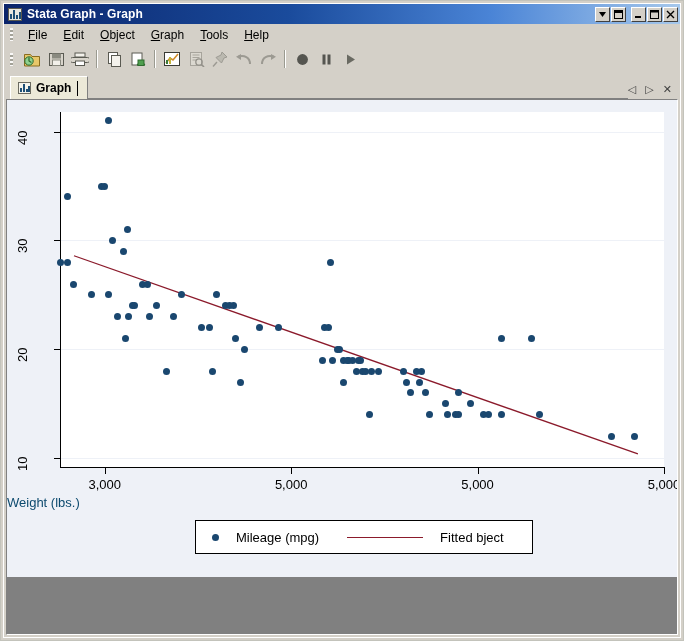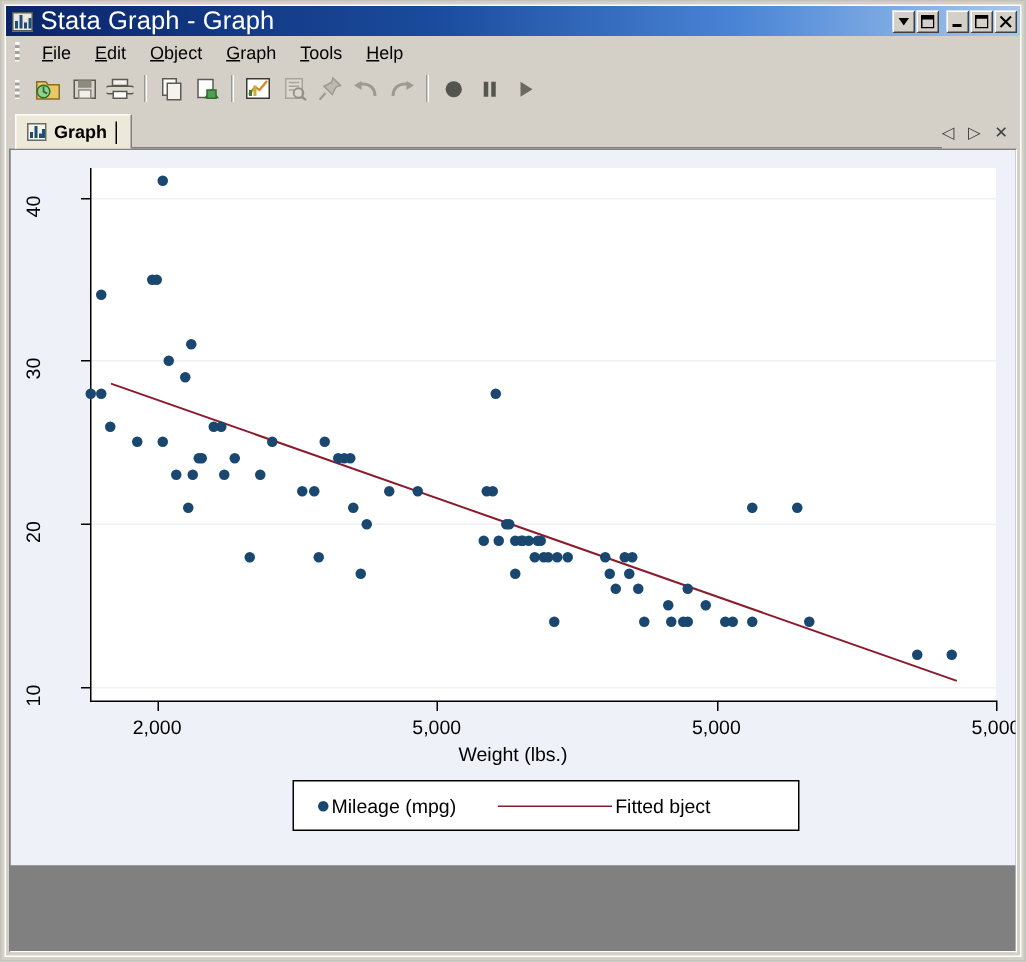--- a/index.html
+++ b/index.html
@@ -35,21 +35,21 @@
     width:14px;height:13px;margin-right:5px;flex:0 0 auto;
     background:#e8e8e0;border:1px solid #5a5a50;
     position:relative;box-sizing:border-box;
   }
   .title-icon i{position:absolute;bottom:1px;width:2px;background:#1d4f76;display:block;}
   .title-icon i:nth-child(1){left:1px;height:5px;}
   .title-icon i:nth-child(2){left:4px;height:9px;}
   .title-icon i:nth-child(3){left:7px;height:4px;}
   .title-icon i:nth-child(4){left:10px;height:7px;}
   .title-text{
-    color:#fff;font-size:17px;font-weight:normal;
+    color:#fff;font-size:12px;font-weight:bold;
     letter-spacing:.1px;white-space:nowrap;flex:1 1 auto;
   }
   .wbtns{display:flex;align-items:center;gap:1px;}
   .wbtn{
     width:15px;height:15px;
     background:#d4d0c8;
     border:1px solid #fff;border-right-color:#404040;border-bottom-color:#404040;
     box-sizing:border-box;position:relative;
     font-size:9px;color:#000;display:flex;align-items:center;justify-content:center;
     line-height:1;
@@ -134,37 +134,37 @@
   .axis-x{position:absolute;left:53px;top:367px;width:605px;height:1px;background:#000;}
   .tick-y{position:absolute;width:6px;height:1px;background:#000;left:47px;}
   .tick-x{position:absolute;height:6px;width:1px;background:#000;top:368px;}
   .ylab{
     position:absolute;font-size:13px;color:#000;
     transform:rotate(-90deg);transform-origin:100% 50%;
     right:655px;white-space:nowrap;
   }
   .xlab{position:absolute;font-size:13px;color:#000;text-align:center;white-space:nowrap;}
   .axis-title{
-    position:absolute;left:0;right:0;top:395px;text-align:center;
-    font-size:13px;color:#000000;
+    position:absolute;left:0;right:0;top:395px;
+    font-size:13px;color:#0c4a6e;
   }
   .pt{
     position:absolute;width:7px;height:7px;border-radius:50%;
     background:#1a476f;margin-left:-3.5px;margin-top:-3.5px;
   }
   .fitline{position:absolute;overflow:visible;}
 
   
   .legend{
     position:absolute;left:188px;top:420px;width:338px;height:34px;
     background:#fff;border:1px solid #000;box-sizing:border-box;
     display:flex;align-items:center;
   }
   .lg-key{width:7px;height:7px;border-radius:50%;background:#1a476f;margin-left:16px;}
-  .lg-text{font-size:13px;color:#000;margin-left:2px;white-space:nowrap;}
+  .lg-text{font-size:13px;color:#000;margin-left:17px;white-space:nowrap;}
   .lg-line{width:76px;height:0;border-top:1px solid #8b1a2b;margin-left:28px;}
   .greystrip{
     position:absolute;left:0;right:0;top:477px;bottom:0;background:#808080;
   }
 </style>
 </head>
 <body>
 
 <div class="window">
   <div class="win-inner"></div>
@@ -348,21 +348,21 @@
         <div class="axis-x"></div>
       <div class="tick-y" style="top: 358.288px;"></div>
           <div class="ylab" style="top: 349.288px;">10</div>
           <div class="tick-y" style="top: 249.393px;"></div>
           <div class="ylab" style="top: 240.393px;">20</div>
           <div class="tick-y" style="top: 140.497px;"></div>
           <div class="ylab" style="top: 131.497px;">30</div>
           <div class="tick-y" style="top: 31.6012px;"></div>
           <div class="ylab" style="top: 22.6012px;">40</div>
           <div class="tick-x" style="left: 97.7407px;"></div>
-          <div class="xlab" style="left: 57.7407px; width: 80px; top: 377px;">2,000</div>
+          <div class="xlab" style="left: 57.7407px; width: 80px; top: 377px;">3,000</div>
           <div class="tick-x" style="left: 284.16px;"></div>
           <div class="xlab" style="left: 244.16px; width: 80px; top: 377px;">5,000</div>
           <div class="tick-x" style="left: 470.58px;"></div>
           <div class="xlab" style="left: 430.58px; width: 80px; top: 377px;">5,000</div>
           <div class="tick-x" style="left: 657px;"></div>
           <div class="xlab" style="left: 617px; width: 80px; top: 377px;">5,000</div>
           <svg class="fitline" width="684" height="477" style="left: 0px; top: 0px;">
             <line x1="66.98148148148148" y1="155.7423312883435" x2="630.9012345679013" y2="353.9325153374233" stroke="#8b1a2b" stroke-width="1.3"></line>
           </svg>
           <div class="pt" style="left: 53px; top: 162.276px; background: rgb(26, 71, 111);"></div>

